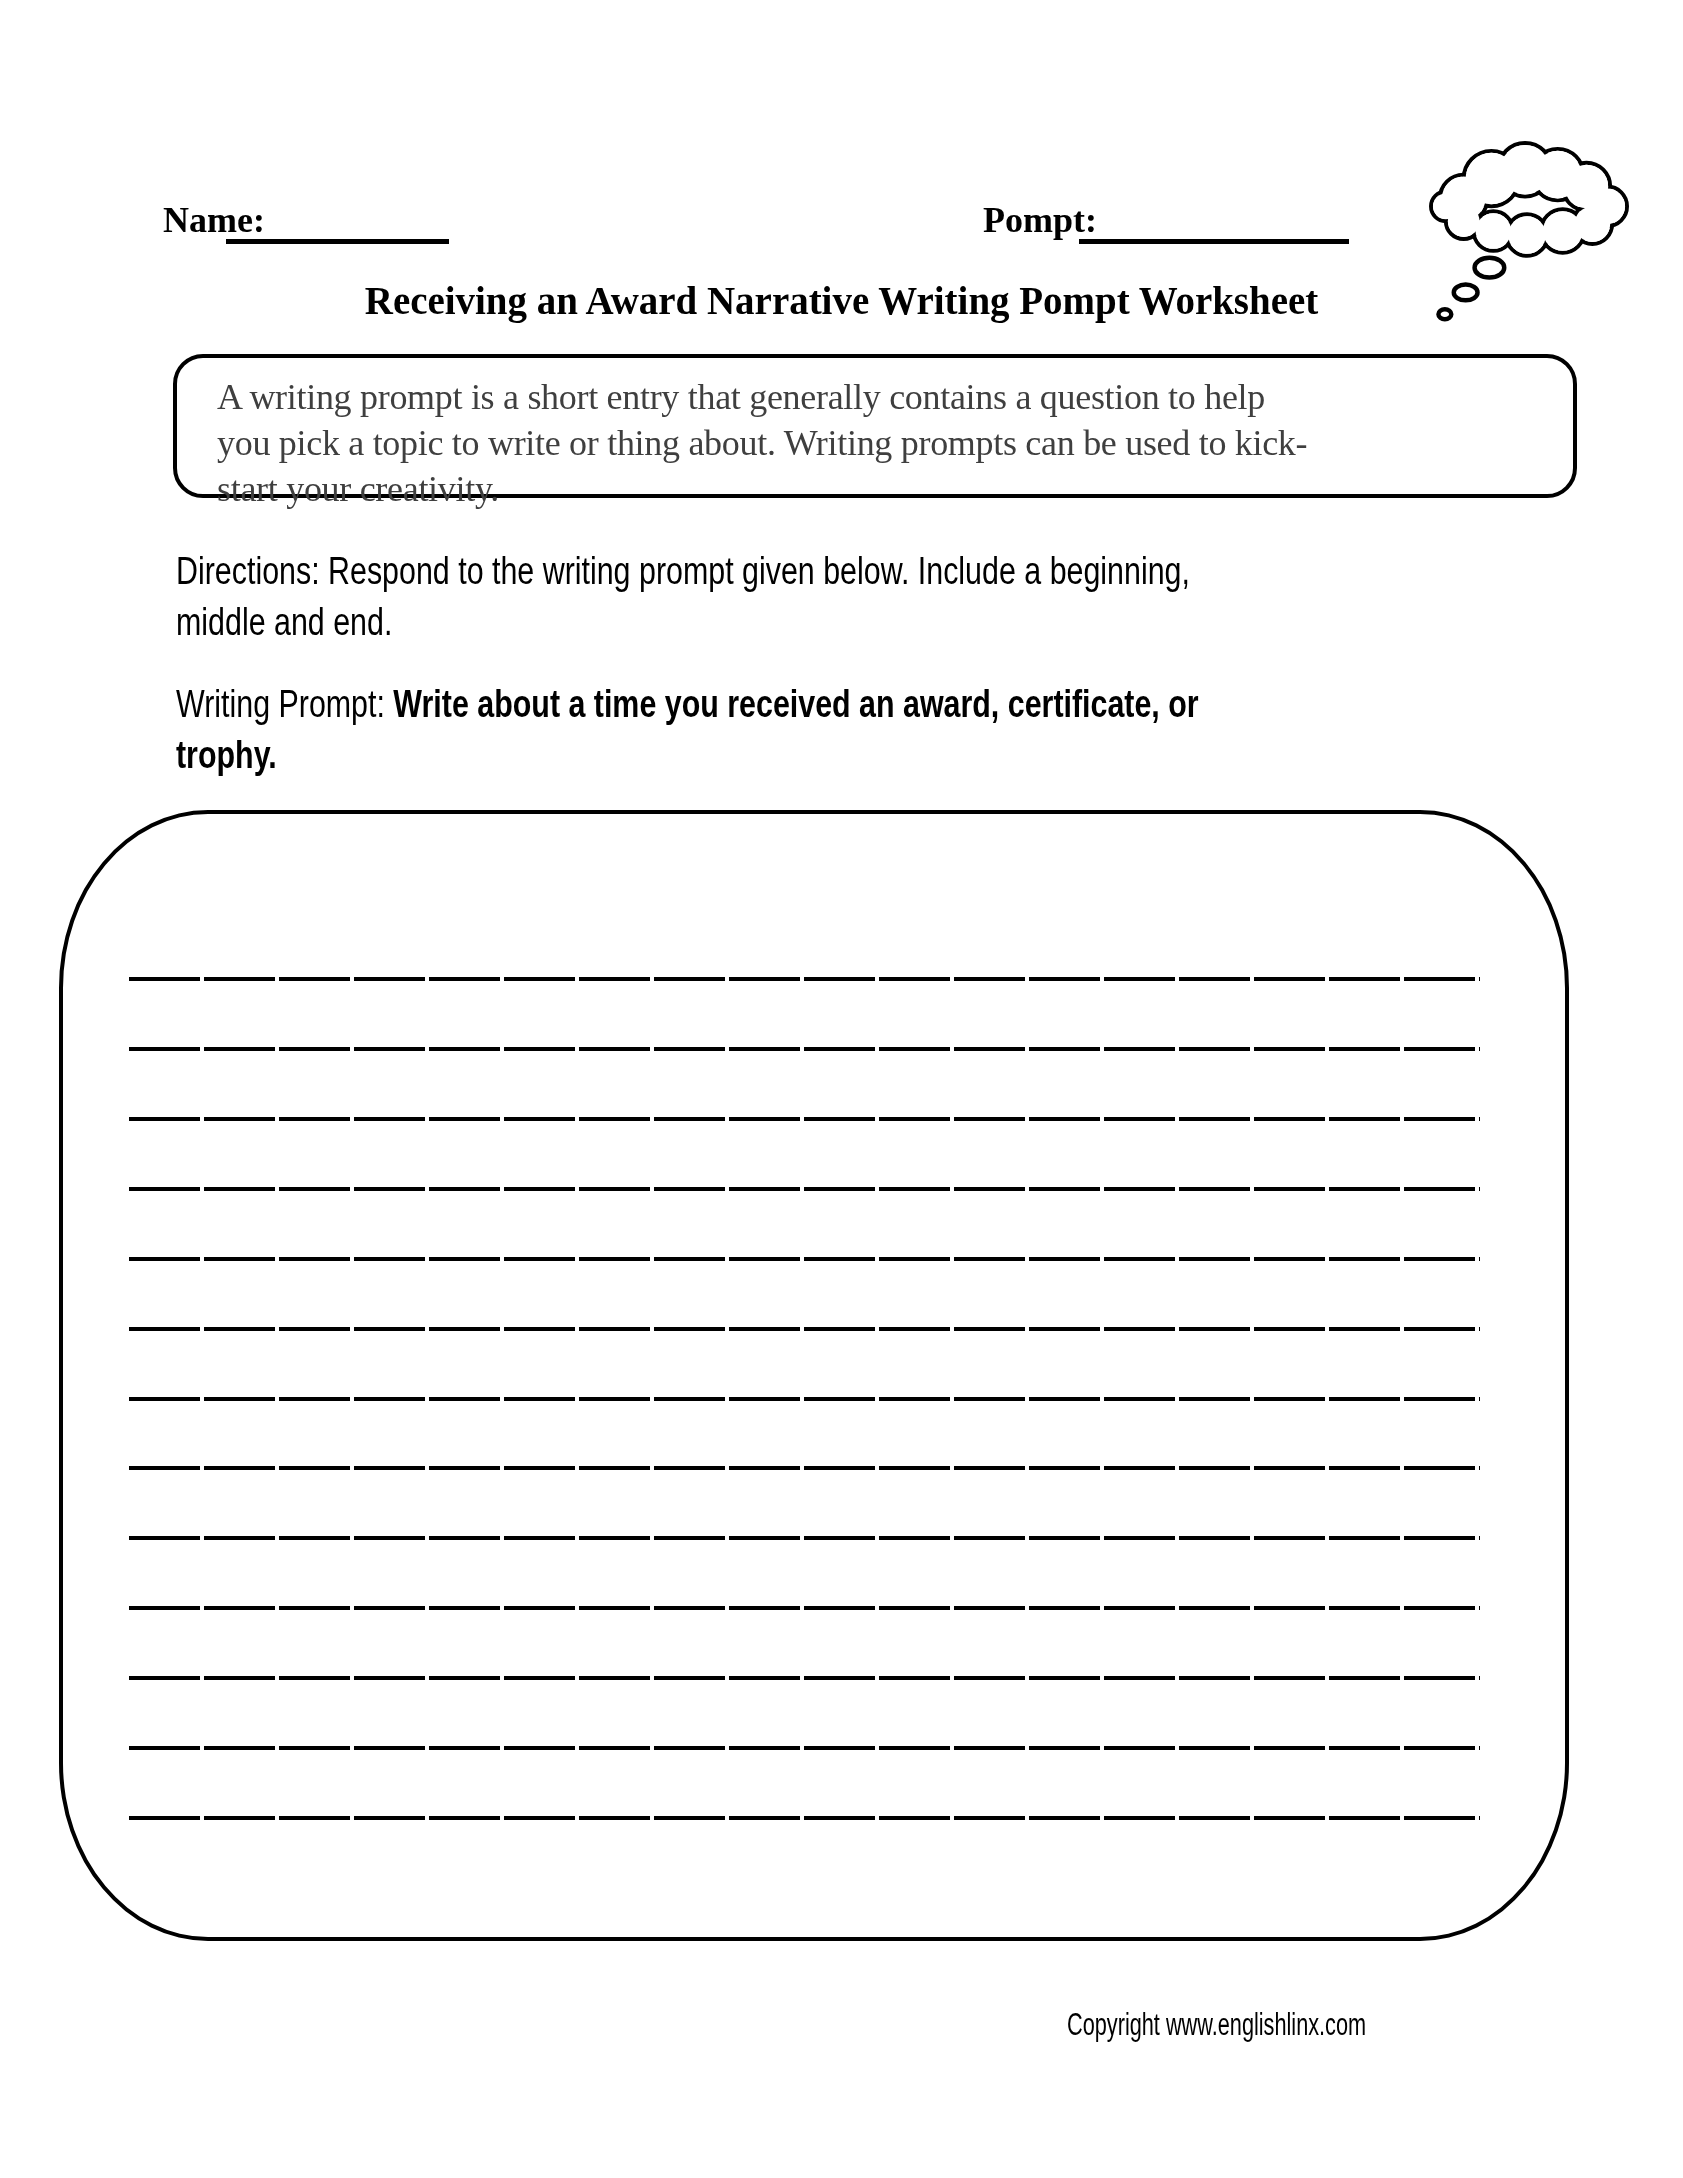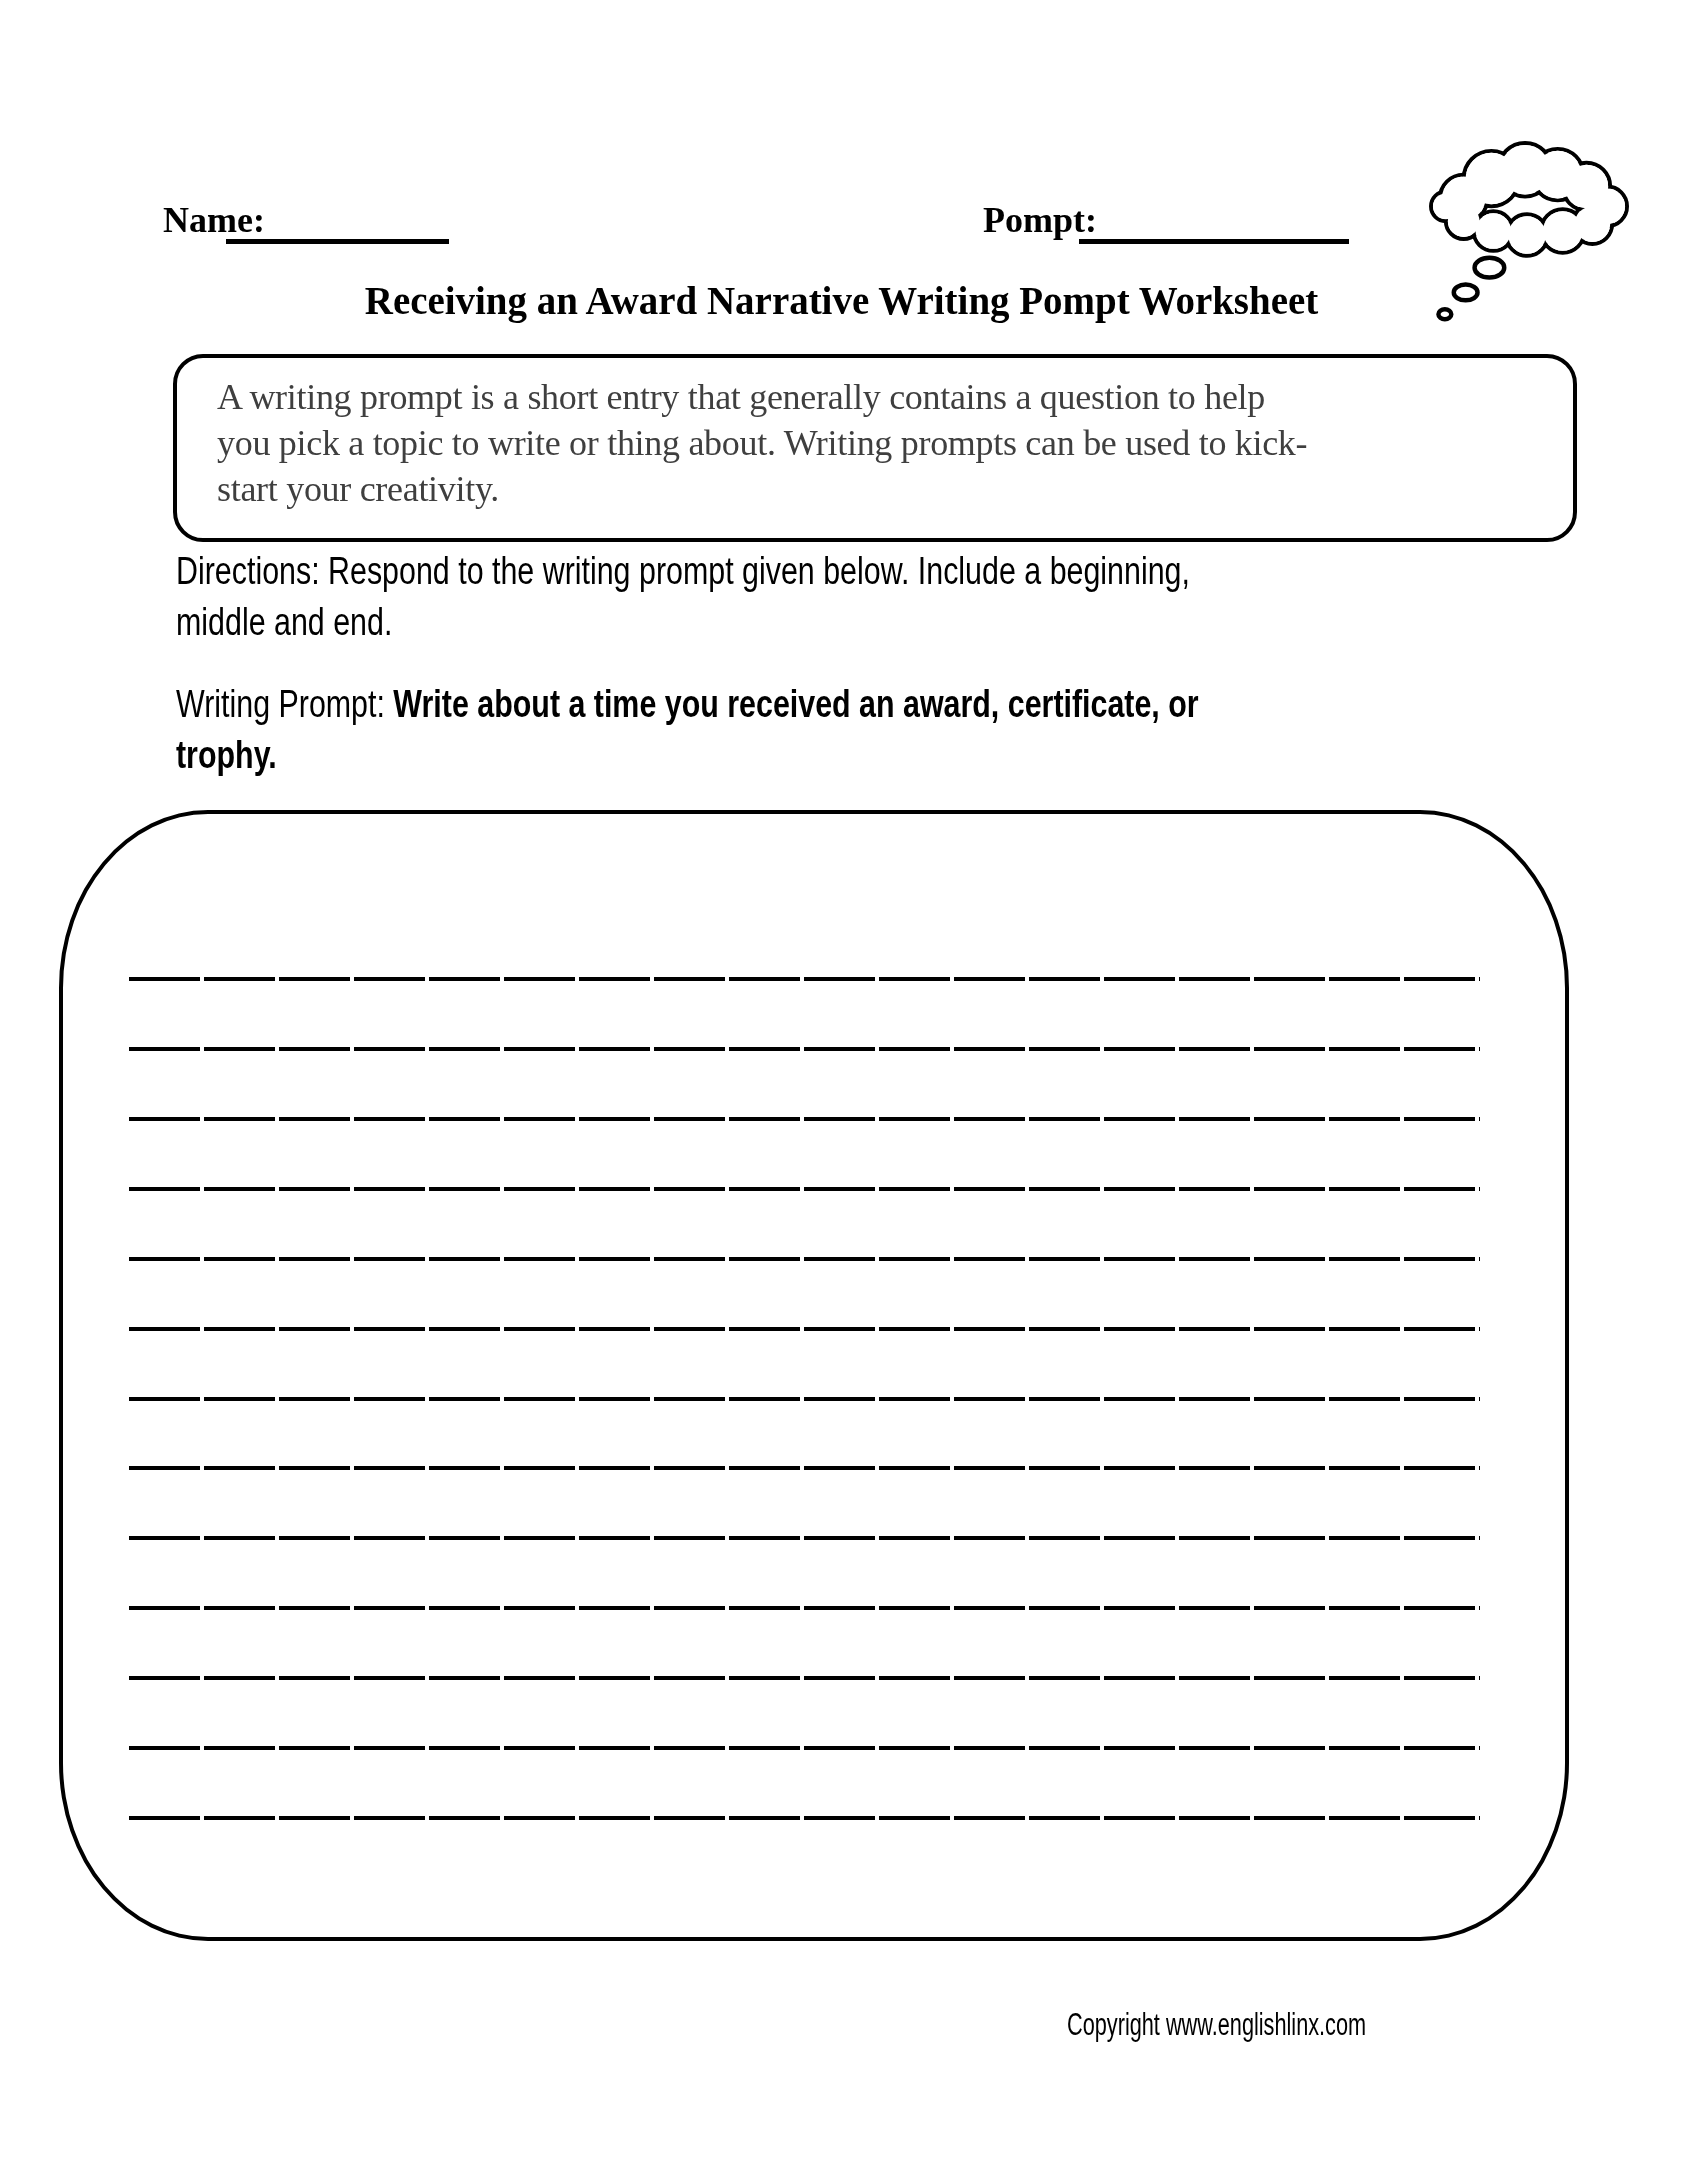--- a/index.html
+++ b/index.html
@@ -55,21 +55,21 @@
     line-height: 50px;
     transform: scaleX(0.95);
     white-space: nowrap;
   }
   
   .info-box {
     position: absolute;
     left: 173px;
     top: 354px;
     width: 1404px;
-    height: 188px;
+    height: 144px;
     box-sizing: border-box;
     border: 4px solid #000000;
     border-radius: 30px;
     background: #ffffff;
   }
   .info-text {
     position: absolute;
     left: 40px;
     top: 16px;
     right: 20px;

